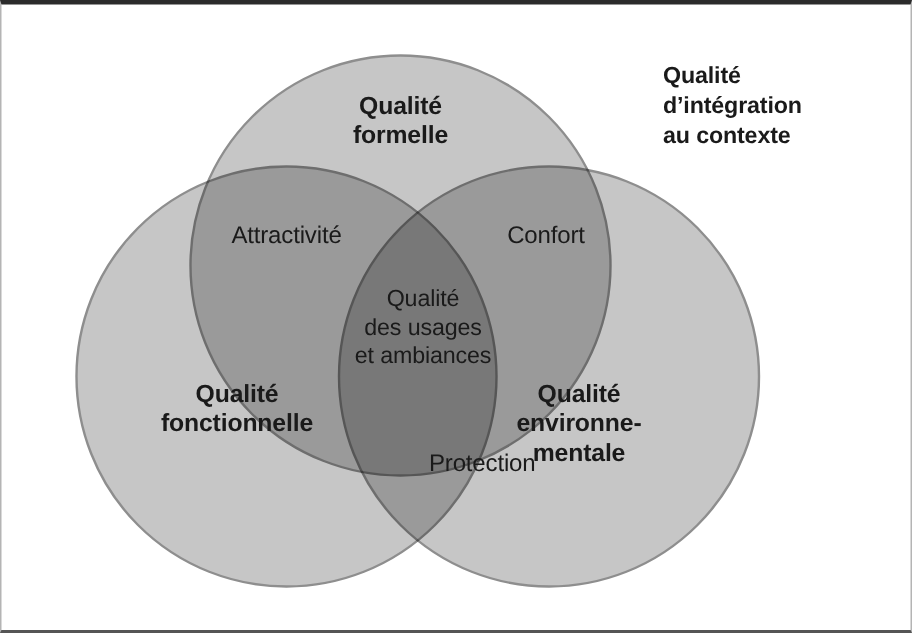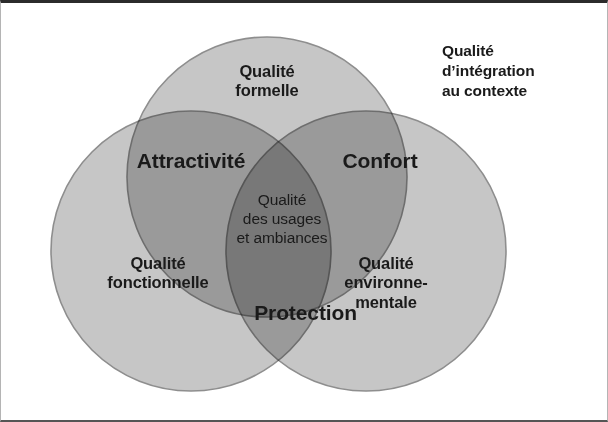--- a/index.html
+++ b/index.html
@@ -47,22 +47,22 @@
     line-height: 1.18;
     white-space: pre-line;
     pointer-events: none;
   }
   .label-major {
     font-weight: bold;
     font-size: 16.5px;
     letter-spacing: -0.1px;
   }
   .label-inter {
-    font-weight: bold;
-    font-size: 21px;
+    font-weight: normal;
+    font-size: 16px;
     letter-spacing: -0.1px;
   }
   .label-center {
     font-weight: normal;
     font-size: 15.5px;
     line-height: 1.22;
     letter-spacing: -0.1px;
   }
   .label-outside {
     font-weight: bold;
@@ -70,21 +70,21 @@
     text-align: left;
     line-height: 1.30;
     letter-spacing: -0.1px;
   }
 
   
   #label-top-circle   { left: 186px; top: 59px;  width: 160px; }
   #label-left-circle  { left: 62px;  top: 251px; width: 190px; }
   #label-right-circle { left: 300px; top: 251px; width: 170px; }
   #label-attractivite { left: 115px; top: 146px; width: 150px; }
-  #label-confort      { left: 314px; top: 146px; width: 130px; }
+  #label-confort      { left: 298px; top: 146px; width: 130px; }
   #label-protection   { left: 206px; top: 298px; width: 150px; }
   #label-center       { left: 196px; top: 188px; width: 170px; }
   #label-integration  { left: 441px; top: 38px;  width: 160px; }
 </style>
 </head>
 <body>
 
 <div id="figure-frame">
 
   <svg id="venn-svg" viewBox="0 0 606 417" xmlns="http://www.w3.org/2000/svg" style="isolation:isolate;">

